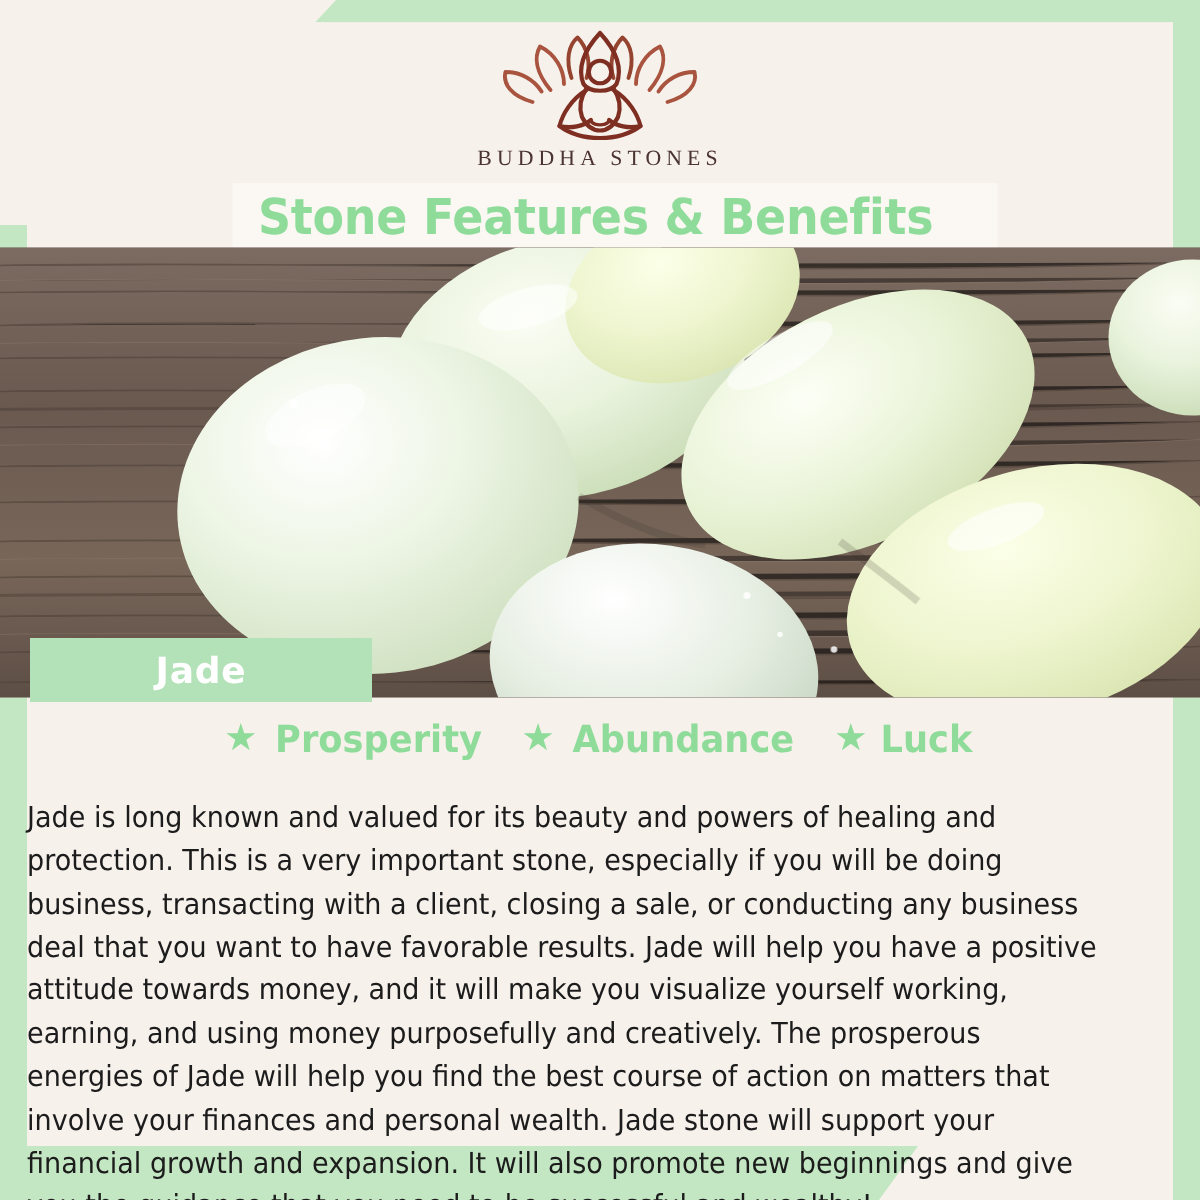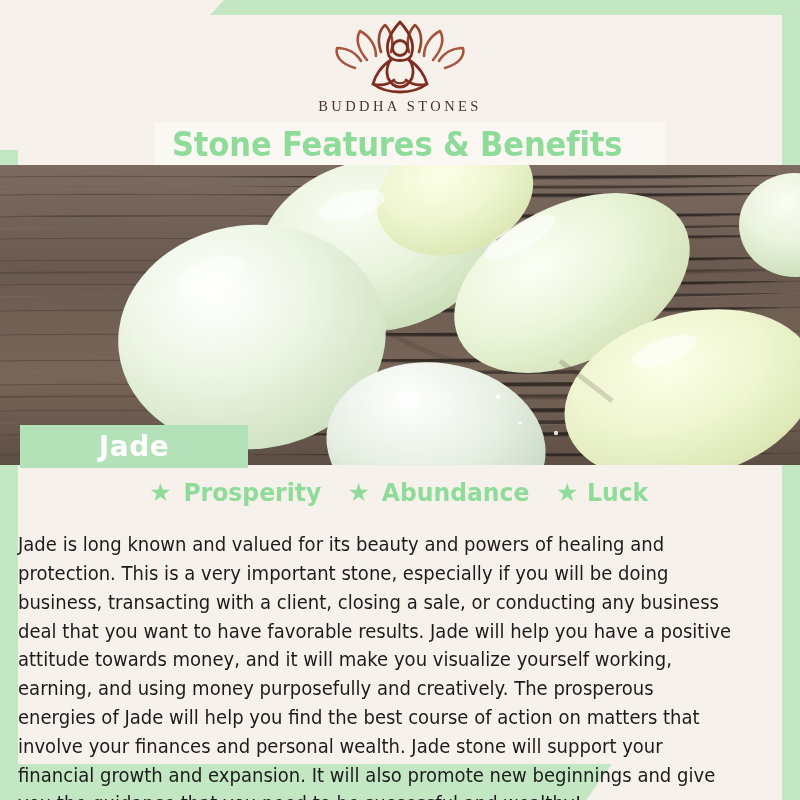--- a/index.html
+++ b/index.html
@@ -53,21 +53,21 @@
   #photo svg{display:block;width:800px;height:300px;}
 
   
   #jade-band{
     position:absolute;top:425px;left:20px;width:228px;height:43px;
     background:#b3e2b8;
     display:flex;align-items:center;justify-content:center;
   }
   #jade-label{
     font-family:"DejaVu Sans", sans-serif;
-    font-size:28px;font-weight:bold;color:#ffffff;
+    font-size:24px;font-weight:bold;color:#ffffff;
     letter-spacing:0.5px;
   }
 
   
   #benefits{
     position:absolute;top:478px;left:0;width:800px;
     display:flex;align-items:center;justify-content:center;gap:22px;
   }
   .benefit{display:flex;align-items:center;gap:7px;}
   .benefit .star{color:#8fdc9a;font-size:25px;line-height:1;}

